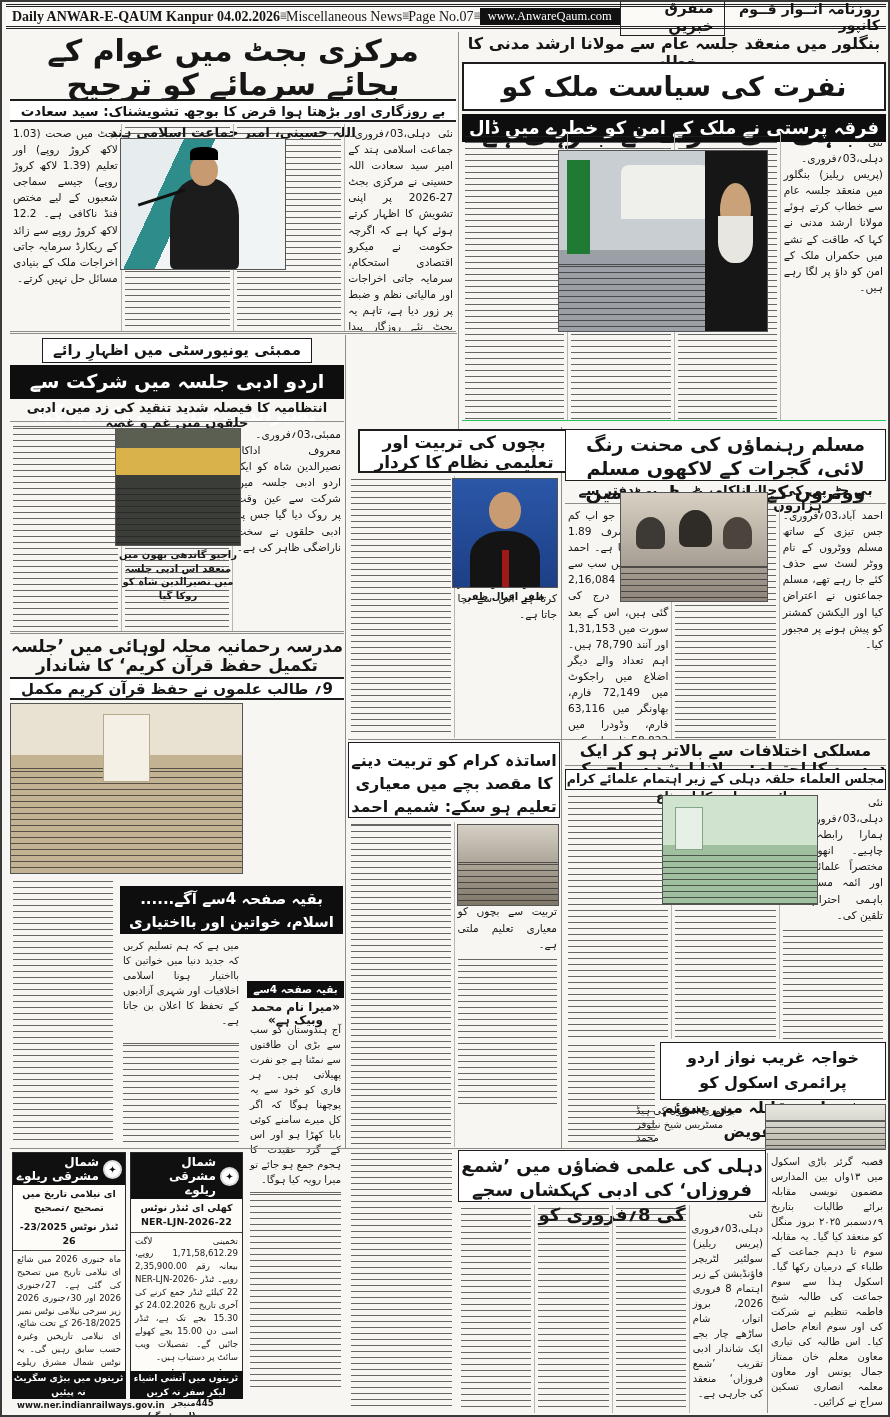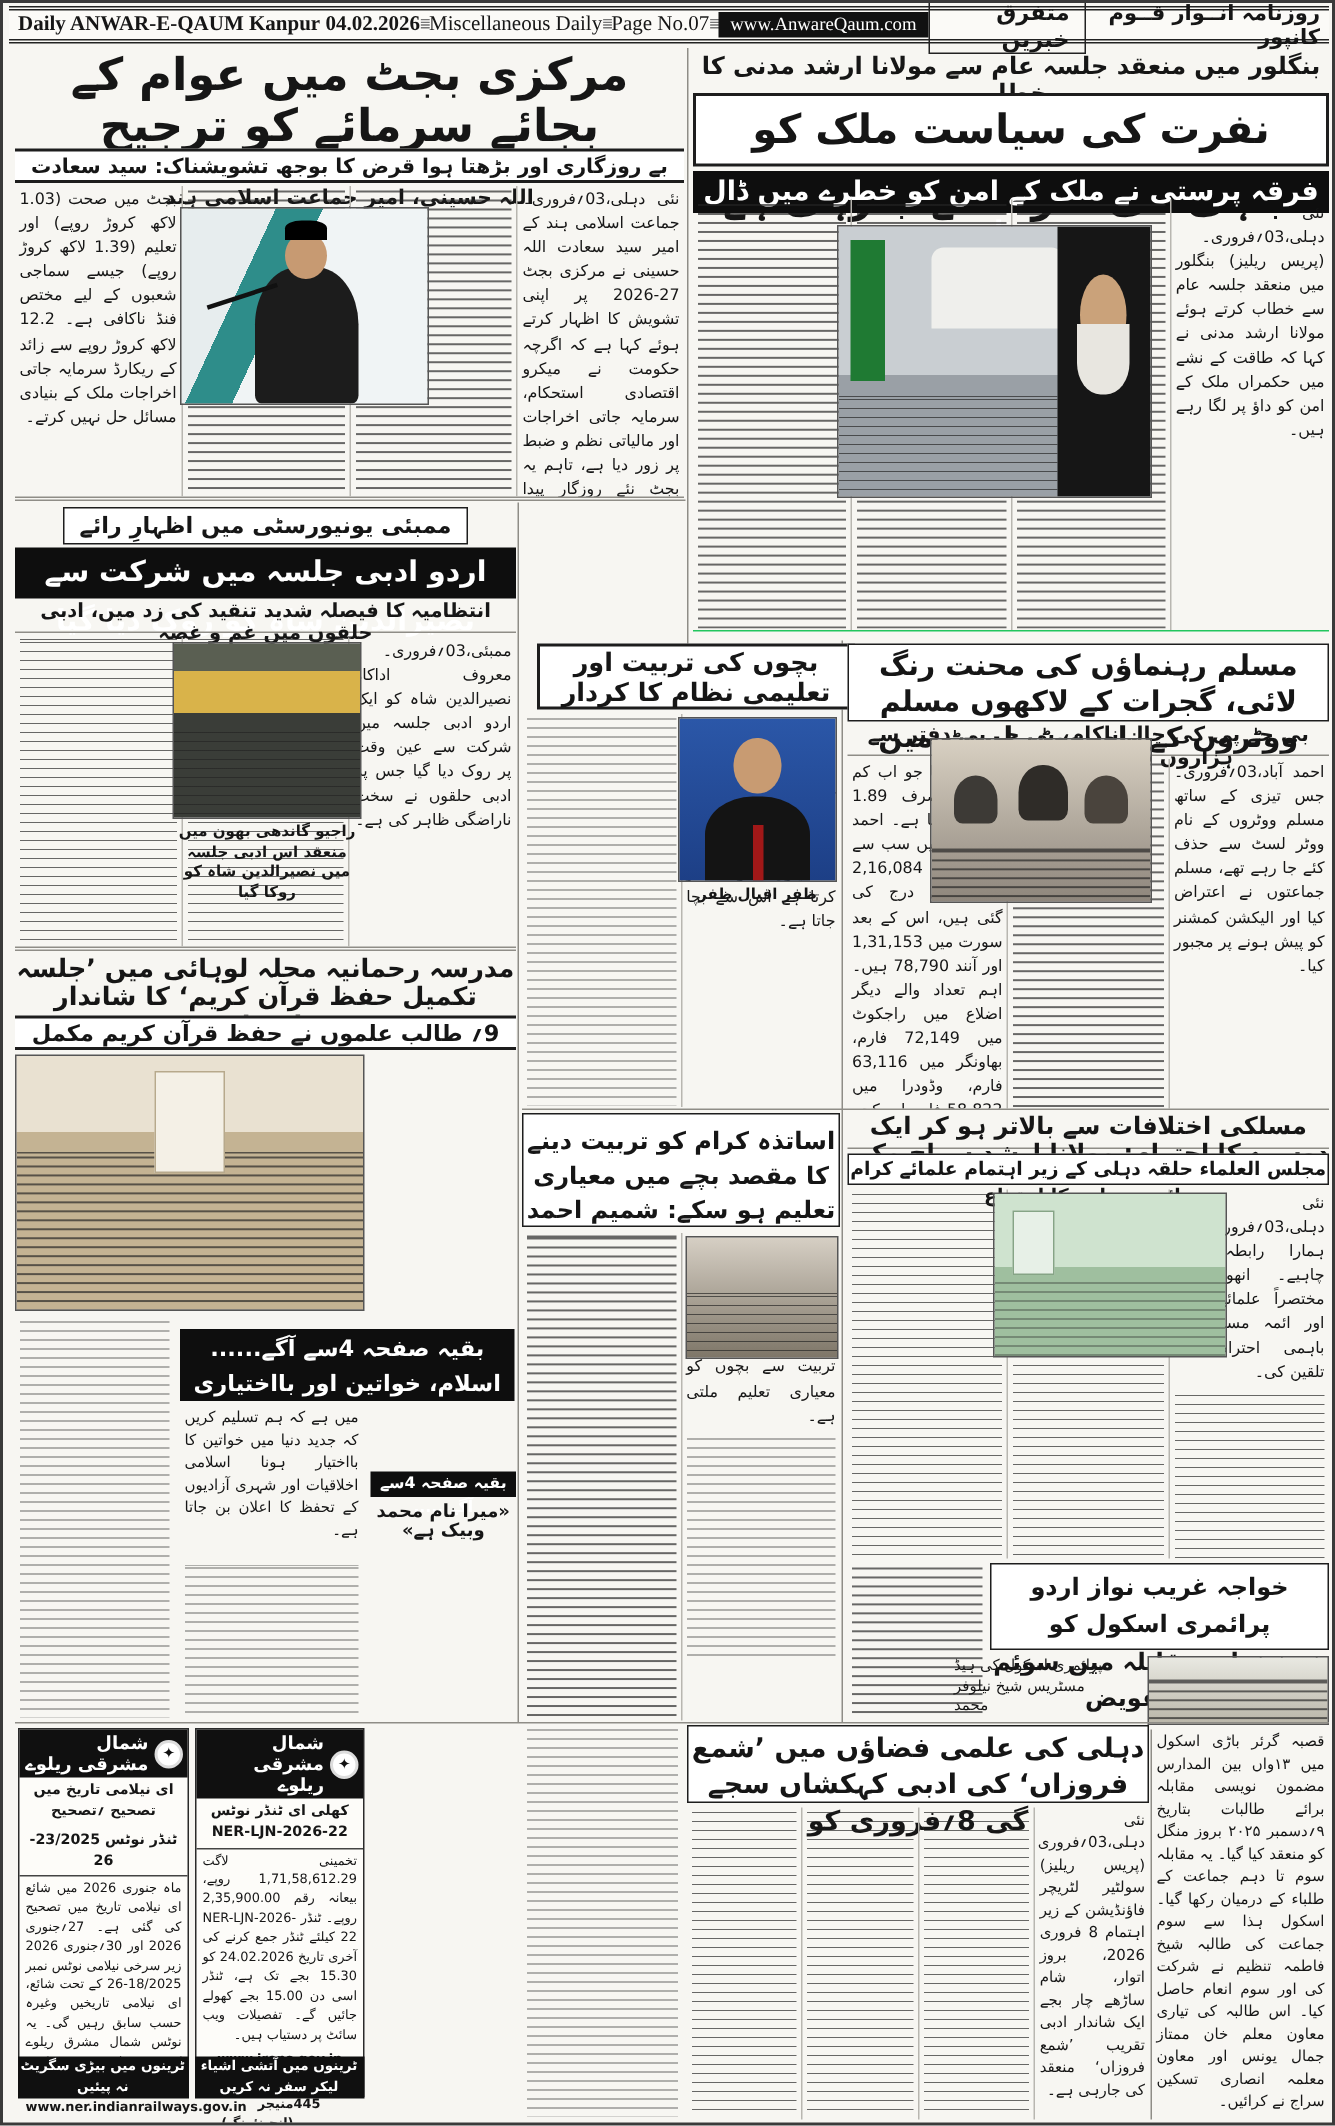--- a/index.html
+++ b/index.html
@@ -50,21 +50,21 @@
           font-weight:bold;line-height:14px;}
 </style>
 </head>
 <body>
 
 <div class="page urdu">
 
   <div class="abs ltr masthead" style="left:4px;top:2px;width:880px;height:25px;">
     <span class="mh-item"><b>Daily ANWAR-E-QAUM Kanpur</b> <b>04.02.2026</b></span>
     <span class="sep">≣</span>
-    <span class="mh-item">Miscellaneous Daily</span>
+    <span class="mh-item">Miscellaneous News</span>
     <span class="sep">≣</span>
     <span class="mh-item">Page No.07</span>
     <span class="sep">≣</span>
     <span class="wwwbox">www.AnwareQaum.com</span>
     <span class="secbox urdu">متفرق خبریں</span>
     <span class="mh-urdu urdu">روزنامہ انــوار قــوم کانپور</span>
   </div>
 
   <div class="abs hl" style="left:8px;top:32px;width:446px;height:62px;font-size:30px;">مرکزی بجٹ میں عوام کے بجائے سرمائے کو ترجیح</div>
   <div class="abs rule-y" style="left:8px;top:97px;width:446px;height:23px;font-size:13.5px;font-weight:bold;text-align:center;line-height:21px;">بے روزگاری اور بڑھتا ہوا قرض کا بوجھ تشویشناک: سید سعادت اللہ حسینی، امیر جماعت اسلامی ہند</div>
@@ -181,20 +181,26 @@
     <div class="col">
         <span class="small-lead">میں ہے کہ ہم تسلیم کریں کہ جدید دنیا میں خواتین کا بااختیار ہونا اسلامی اخلاقیات اور شہری آزادیوں کے تحفظ کا اعلان بن جاتا ہے۔</span>
       </div>
   </div>
   <div class="abs cols" style="left:118px;top:1040px;width:122px;height:104px;">
     <div class="col tex"></div>
   </div>
 
   <div class="abs blackbar" style="left:245px;top:979px;width:97px;height:17px;font-size:10.5px;line-height:16px;">بقیہ صفحہ 4سے آگے......</div>
   <div class="abs hl" style="left:245px;top:999px;width:97px;height:18px;font-size:12px;">«میرا نام محمد وبیک ہے»</div>
+  <div class="abs cols" style="left:245px;top:1019px;width:97px;height:391px;">
+    <div class="col">
+        <span class="small-lead">آج ہندوستان کو سب سے بڑی ان طاقتوں سے نمٹنا ہے جو نفرت پھیلاتی ہیں۔ ہر قاری کو خود سے یہ پوچھنا ہوگا کہ اگر کل میرے سامنے کوئی بابا کھڑا ہو اور اس کے گرد عقیدت کا ہجوم جمع ہو جائے تو میرا رویہ کیا ہوگا۔</span>
+        <div class="tex" style="height:200px;margin-top:4px;"></div>
+      </div>
+  </div>
 
   <div class="abs hl boxed" style="left:346px;top:740px;width:212px;height:76px;font-size:16px;line-height:1.45;padding-top:6px;border-width:1px;">اساتذہ کرام کو تربیت دینے کا مقصد بچے میں معیاری تعلیم ہو سکے: شمیم احمد</div>
   <div class="abs cols" style="left:346px;top:820px;width:212px;height:325px;">
     <div class="col">
         <span class="lead">ڈاکٹر عبدالغفار نے کہا کہ کسی بھی شعبہ میں تربیت یافتہ افراد ہی معیار کی ضمانت ہوتے ہیں، اساتذہ کی تربیت سے بچوں کو معیاری تعلیم ملتی ہے۔</span>
         <div class="tex" style="height:150px;margin-top:4px;"></div>
       </div>
     <div class="col tex"></div>
   </div>
   <div class="abs photo" style="left:455px;top:822px;width:102px;height:82px;background:linear-gradient(180deg,#d6cfc4,#7e7668);">

